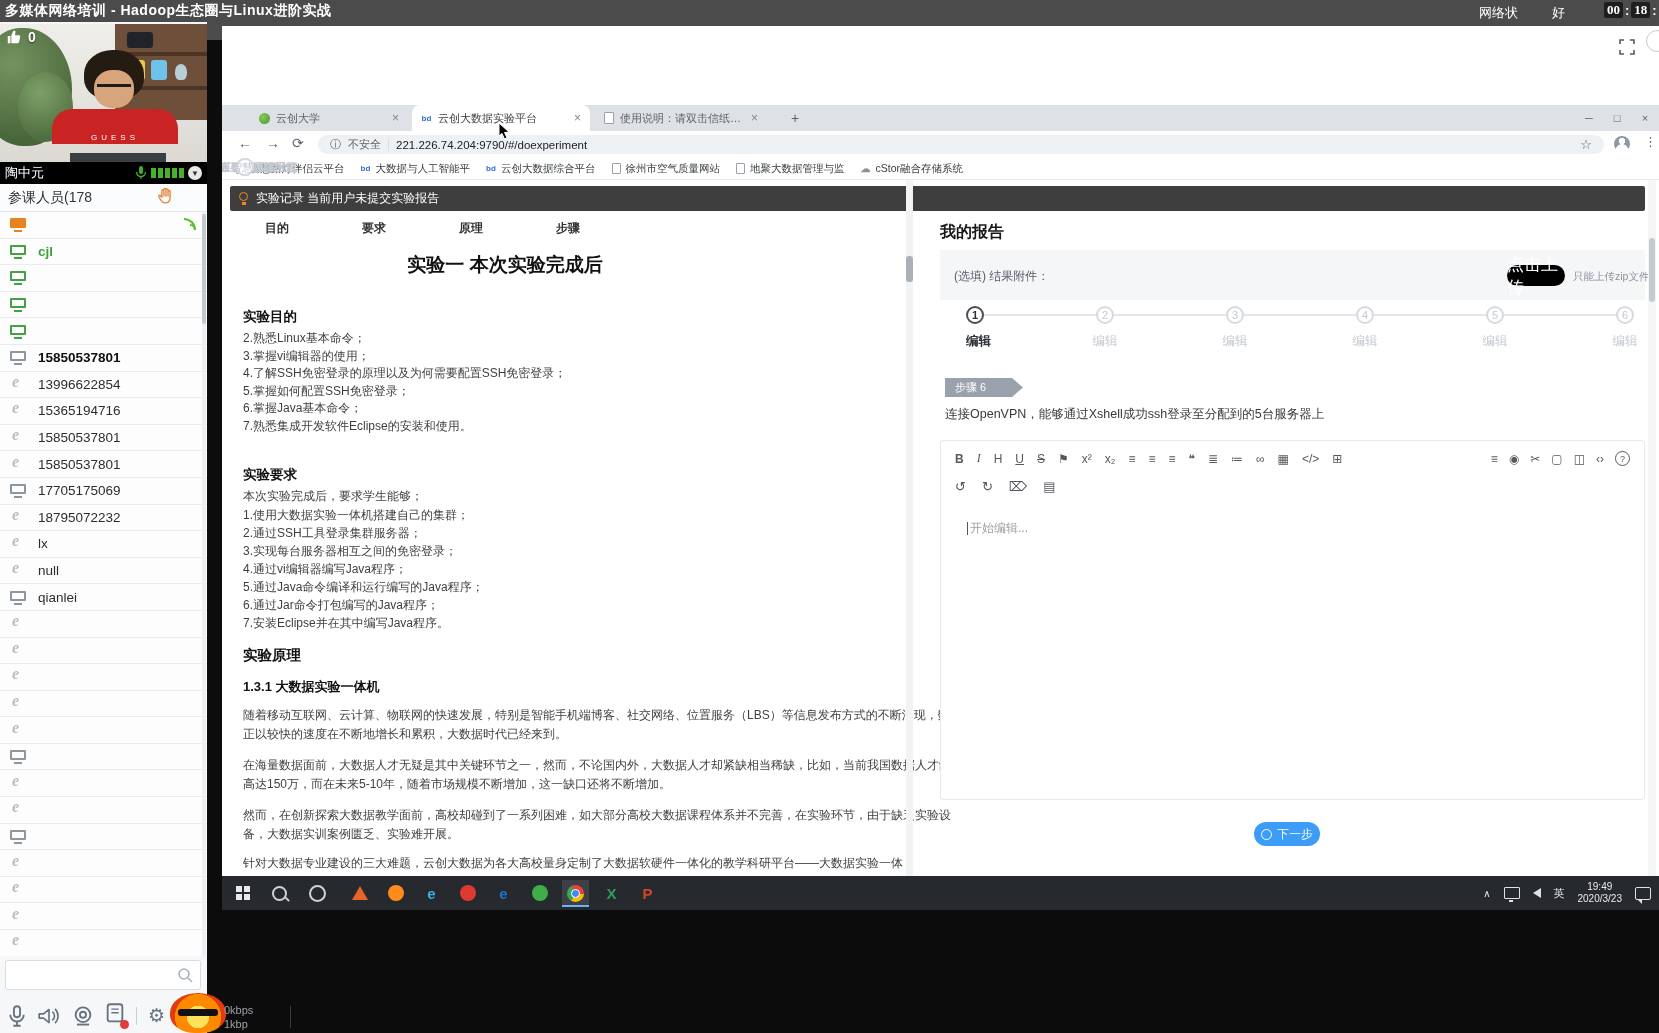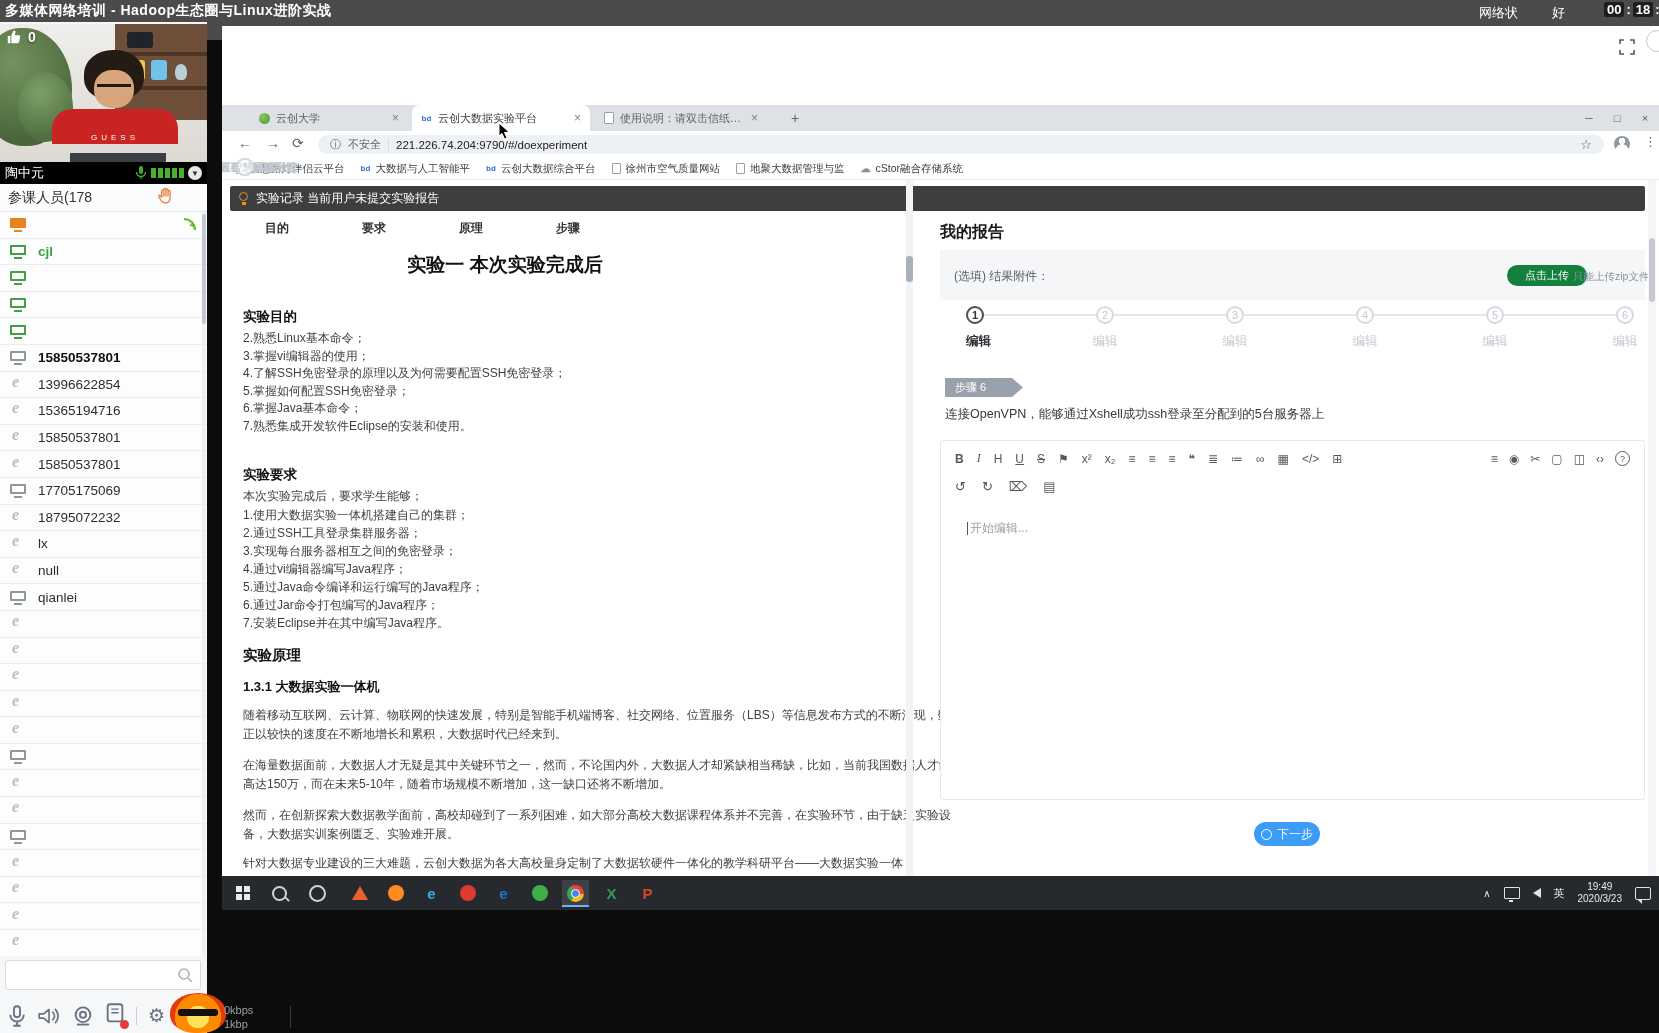--- a/index.html
+++ b/index.html
@@ -5,21 +5,21 @@
   html,body{margin:0;padding:0;background:#000;}
   .stage{position:relative;width:1659px;height:1033px;background:#0c0c0c;overflow:hidden;
          font-family:"Liberation Sans","DejaVu Sans",sans-serif;-webkit-font-smoothing:antialiased;}
   .abs{position:absolute;}
   
   .topbar{position:absolute;left:0;top:0;width:1659px;height:40px;background:#4b4b4b;color:#fff;}
   .tb-title{position:absolute;left:5px;top:2px;font-size:14px;font-weight:bold;letter-spacing:.5px;white-space:nowrap;}
   .netl{position:absolute;left:1470px;top:4px;font-size:13px;margin-left:9px;}
   .netv{position:absolute;left:1552px;top:4px;font-size:13px;}
   .timer{position:absolute;left:1604px;top:2px;display:flex;gap:2px;align-items:center;font-weight:bold;font-size:13px;}
-  .timer b{background:#1e1e1e;padding:0 3px;border-radius:2px;font-family:Liberation Sans, sans-serif;}
+  .timer b{background:#1e1e1e;padding:0 3px;border-radius:2px;font-family:Liberation Serif, serif;}
   
   .sidebar{position:absolute;left:0;top:22px;width:207px;height:1011px;background:#f6f7f9;}
   .video{position:absolute;left:0;top:2px;width:207px;height:138px;background:linear-gradient(180deg,#efeeea,#dcd9d3);overflow:hidden;}
   .shelf{position:absolute;right:0;top:0;width:92px;height:96px;background:#6e4f3a;}
   .shelf i{position:absolute;left:0;right:0;height:4px;background:#4e3423;}
   .shelf .s1{top:28px}.shelf .s2{top:62px}
   .shelf-item{position:absolute;border-radius:3px;}
   .plant{position:absolute;left:-20px;top:4px;width:92px;height:118px;background:radial-gradient(circle at 35% 30%,#74935f,#49663b 75%);border-radius:46% 54% 50% 48%;}
   .plant2{position:absolute;left:18px;top:48px;width:55px;height:70px;background:radial-gradient(circle at 40% 30%,#7da067,#506f41 75%);border-radius:50%;}
   .hair{position:absolute;left:84px;top:26px;width:60px;height:50px;background:#241b12;border-radius:48% 48% 42% 42%;}
@@ -120,21 +120,21 @@
   .h-sub{top:498px;font-size:13px;}
   .p1{top:526px}.p2{top:576px}.p3{top:626px}.p4{top:674px;white-space:nowrap;overflow:hidden;}
   .pane-sb{position:absolute;left:684px;top:0;width:7px;height:696px;background:#f2f3f5;}
   .pane-sb i{position:absolute;left:0;top:76px;width:7px;height:26px;background:#aab0b8;border-radius:3px;}
   .pg-sb{position:absolute;left:1426px;top:0;width:8px;height:696px;background:#f4f5f6;}
   .pg-sb i{position:absolute;left:1px;top:58px;width:6px;height:64px;background:#c6cacf;border-radius:3px;}
   
   .rtitle{position:absolute;left:718px;top:42px;font-size:16px;font-weight:bold;color:#17181a;}
   .attach{position:absolute;left:718px;top:70px;width:705px;height:50px;background:#f5f6f8;}
   .att-label{position:absolute;left:14px;top:18px;font-size:12px;color:#5a6069;}
-  .upl{position:absolute;left:567px;top:15px;width:80px;height:21px;border-radius:11px;background:#15803d;color:#fff;font-size:11px;display:flex;align-items:center;justify-content:center;}
+  .upl{position:absolute;left:567px;top:15px;width:58px;height:21px;border-radius:11px;background:#000000;color:#fff;font-size:17px;display:flex;align-items:center;justify-content:center;}
   .note{position:absolute;left:633px;top:20px;font-size:10.5px;color:#8b929c;white-space:nowrap;}
   .stepper{position:absolute;left:744px;top:126px;width:668px;height:50px;}
   .sline{position:absolute;left:9px;right:9px;top:8px;height:2px;background:#e3e6ea;}
   .dot{position:absolute;top:0;width:18px;height:18px;border-radius:50%;background:#fff;border:2px solid #d6dae0;box-sizing:border-box;color:#c3c8cf;font-size:11px;display:flex;align-items:center;justify-content:center;}
   .dots .dot:nth-of-type(1){left:0}.dots .dot:nth-of-type(2){left:130px}.dots .dot:nth-of-type(3){left:260px}
   .dots .dot:nth-of-type(4){left:390px}.dots .dot:nth-of-type(5){left:520px}.dots .dot:nth-of-type(6){left:650px}
   .dot.active{border-color:#4a4f57;color:#2f3338;font-weight:bold;}
   .slab{position:absolute;top:27px;width:28px;text-align:center;font-size:12.5px;color:#c3c8cf;}
   .slabels .slab:nth-of-type(1){left:0;text-align:left;}
   .slabels .slab:nth-of-type(2){left:125px}.slabels .slab:nth-of-type(3){left:255px}

